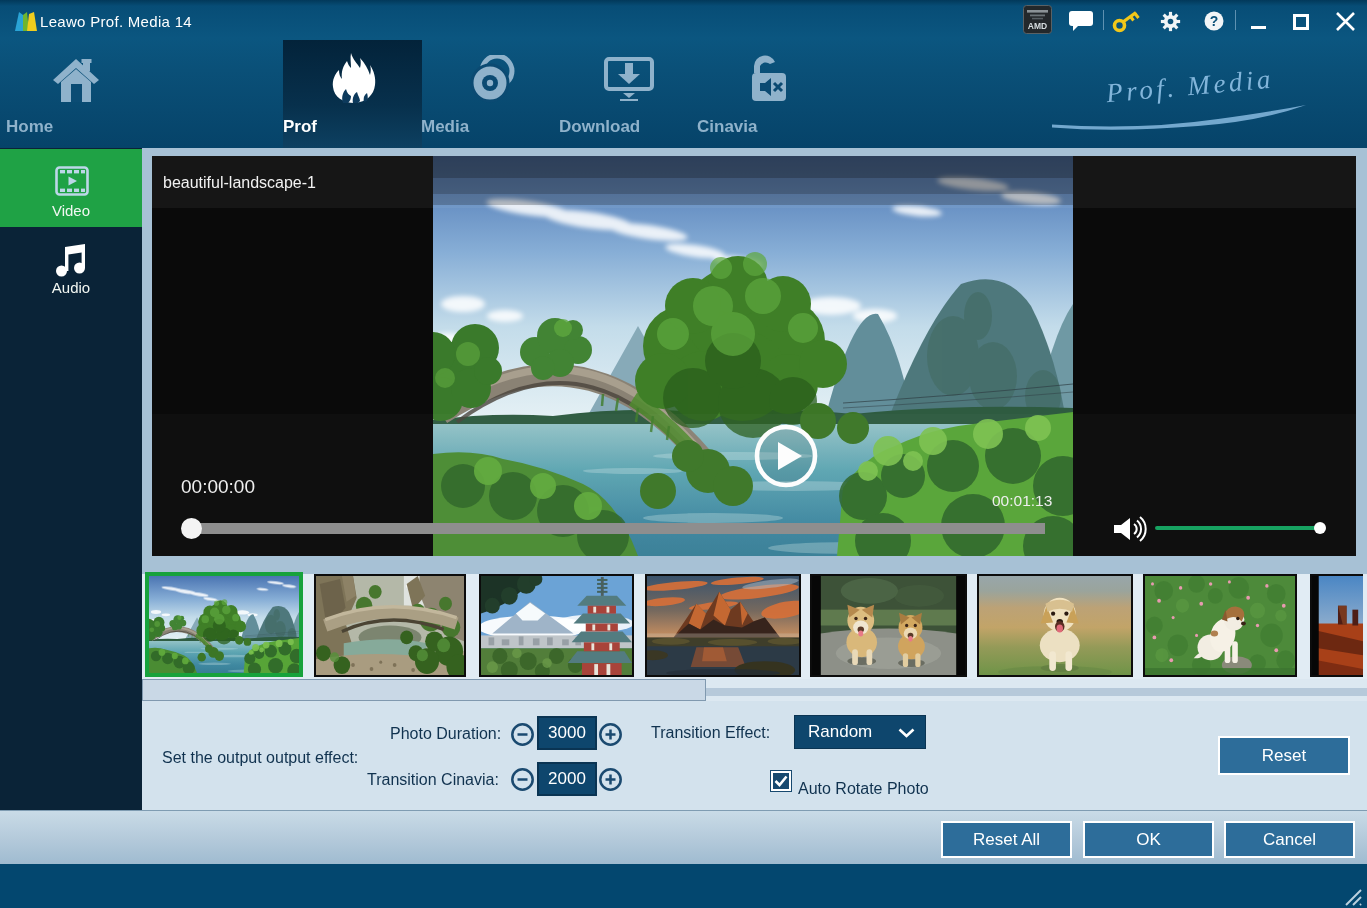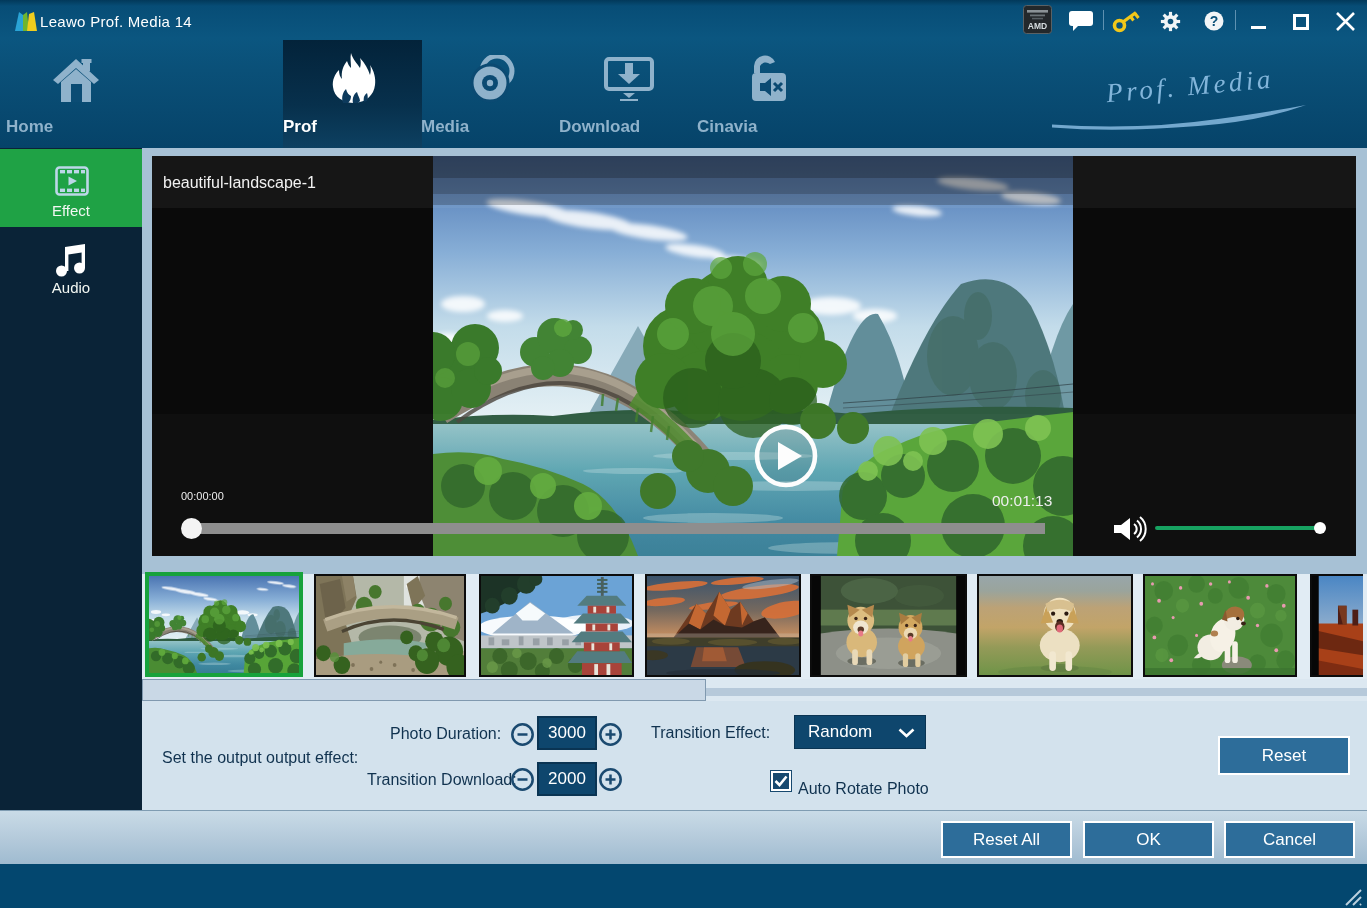--- a/index.html
+++ b/index.html
@@ -19,21 +19,21 @@
 
   
   #sidebar { position:absolute; left:0; top:148px; width:142px; height:662px; background:#0a2337; }
   #videotab { position:absolute; left:0; top:1px; width:142px; height:78px; background:#1fa245; }
   .sidelab { position:absolute; width:100%; text-align:center; color:#f2f7f2; font-size:15px; }
   #player { position:absolute; left:152px; top:156px; width:1204px; height:400px; background:#0a0a0a; overflow:hidden; }
   #mainimg { position:absolute; left:281px; top:0; width:640px; height:400px; }
   #ptitle { position:absolute; left:11px; top:18px; color:#f2f2f2; font-size:16px; }
   #seekbar { position:absolute; left:34px; top:367px; width:859px; height:11px; background:#8c8c8c; }
   #seekknob { position:absolute; left:29px; top:362px; width:21px; height:21px; border-radius:50%; background:#f4f4f4; }
-  #t0 { position:absolute; left:29px; top:334px; color:#eee; font-size:11px; }
+  #t0 { position:absolute; left:29px; top:320px; color:#eee; font-size:19px; }
   #t1 { position:absolute; left:840px; top:336px; color:#eee; font-size:15.5px; }
   #volline { position:absolute; left:1003px; top:370px; width:163px; height:4px; background:#12a05e; border-radius:2px; }
   #volknob { position:absolute; left:1162px; top:366px; width:12px; height:12px; border-radius:50%; background:#fff; }
 
   
   #thumbs { position:absolute; left:142px; top:574px; width:1225px; height:105px; background:#e1ecf4; }
   .th { position:absolute; top:0px; height:103px; border:2px solid #0c0c0c; background:#000; }
   .th svg { display:block; width:100%; height:100%; }
 
   
@@ -190,21 +190,21 @@
           <rect x="12" y="4" width="5" height="3.4"></rect>
           <rect x="19" y="4" width="5" height="3.4"></rect>
           <rect x="26" y="4" width="4" height="3.4"></rect>
         <rect x="5" y="22.6" width="5" height="3.4"></rect>
           <rect x="12" y="22.6" width="5" height="3.4"></rect>
           <rect x="19" y="22.6" width="5" height="3.4"></rect>
           <rect x="26" y="22.6" width="4" height="3.4"></rect>
         <path d="M13.5 10.5 L22 15 L13.5 19.5 Z"></path>
       </g>
     </svg>
-    <div class="sidelab" style="top:53px">Effect</div>
+    <div class="sidelab" style="top:53px">Video</div>
   </div>
   <div class="abs" style="left:0;top:80px;width:142px;height:80px;">
     <svg class="abs" style="left:55px;top:16px" width="32" height="33" viewBox="0 0 32 33">
       <g fill="#fff">
         <circle cx="6.5" cy="27" r="5.5"></circle>
         <circle cx="24.5" cy="24" r="5.5"></circle>
         <rect x="10" y="6" width="3.4" height="21"></rect>
         <rect x="26.6" y="3" width="3.4" height="21"></rect>
         <path d="M10 3 L30 0 L30 8 L10 11 Z"></path>
       </g>
@@ -710,21 +710,21 @@
 </div>
 
 <div id="scrollzone">
   <div id="strack"></div>
   <div id="sthumb"></div>
 </div>
 
 <div id="settings">
   <div class="abs" style="left:20px;top:48px;">Set the output output effect:</div>
   <div class="abs" style="left:248px;top:24px;">Photo Duration:</div>
-  <div class="abs" style="left:225px;top:70px;">Transition Download:</div>
+  <div class="abs" style="left:225px;top:70px;">Transition Cinavia:</div>
   <div class="abs" style="left:509px;top:23px;">Transition Effect:</div>
   <div class="abs" style="left:656px;top:71px;margin-top:8px;">Auto Rotate Photo</div>
   <svg class="pm" style="left:369px;top:22px" viewBox="0 0 23 23">
     <circle cx="11.5" cy="11.5" r="10.2" fill="none" stroke="#1b4a70" stroke-width="2.5"></circle>
     <path d="M6.5 11.5 L16.5 11.5" stroke="#1b4a70" stroke-width="2.5"></path>
   </svg>
   <div class="inbox" style="left:395px;top:15px">3000</div>
   <svg class="pm" style="left:457px;top:22px" viewBox="0 0 23 23">
     <circle cx="11.5" cy="11.5" r="10.2" fill="none" stroke="#1b4a70" stroke-width="2.5"></circle>
     <path d="M6.5 11.5 L16.5 11.5 M11.5 6.5 L11.5 16.5" stroke="#1b4a70" stroke-width="2.5"></path>

